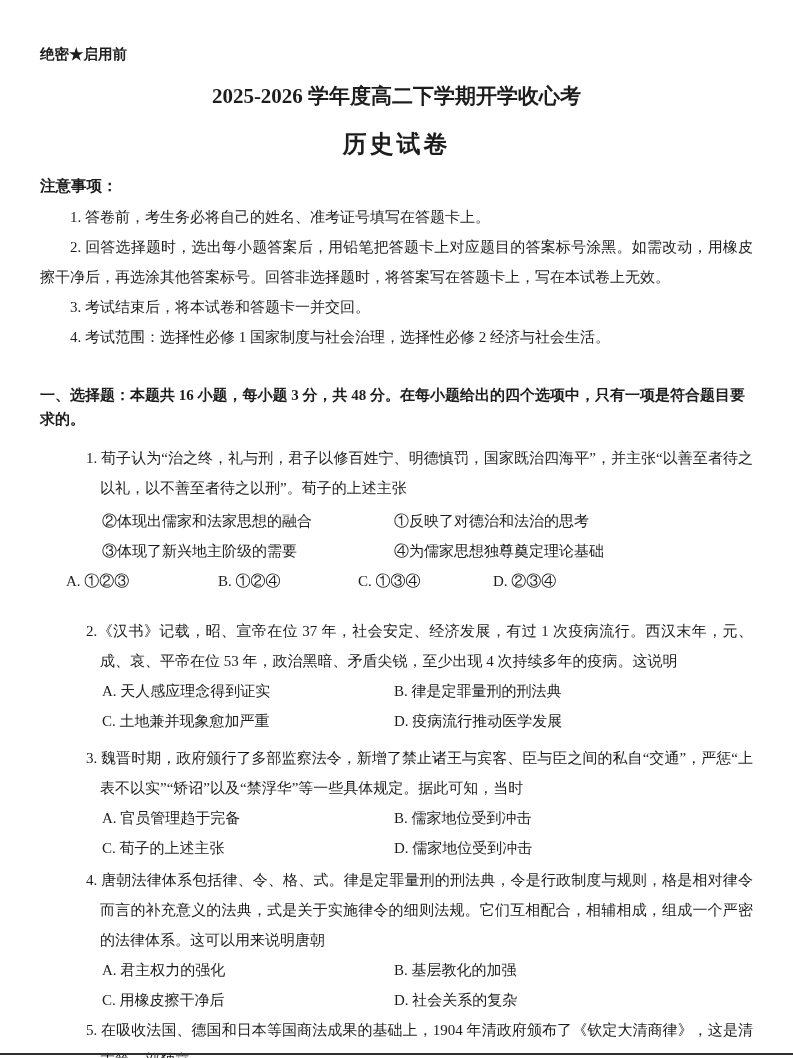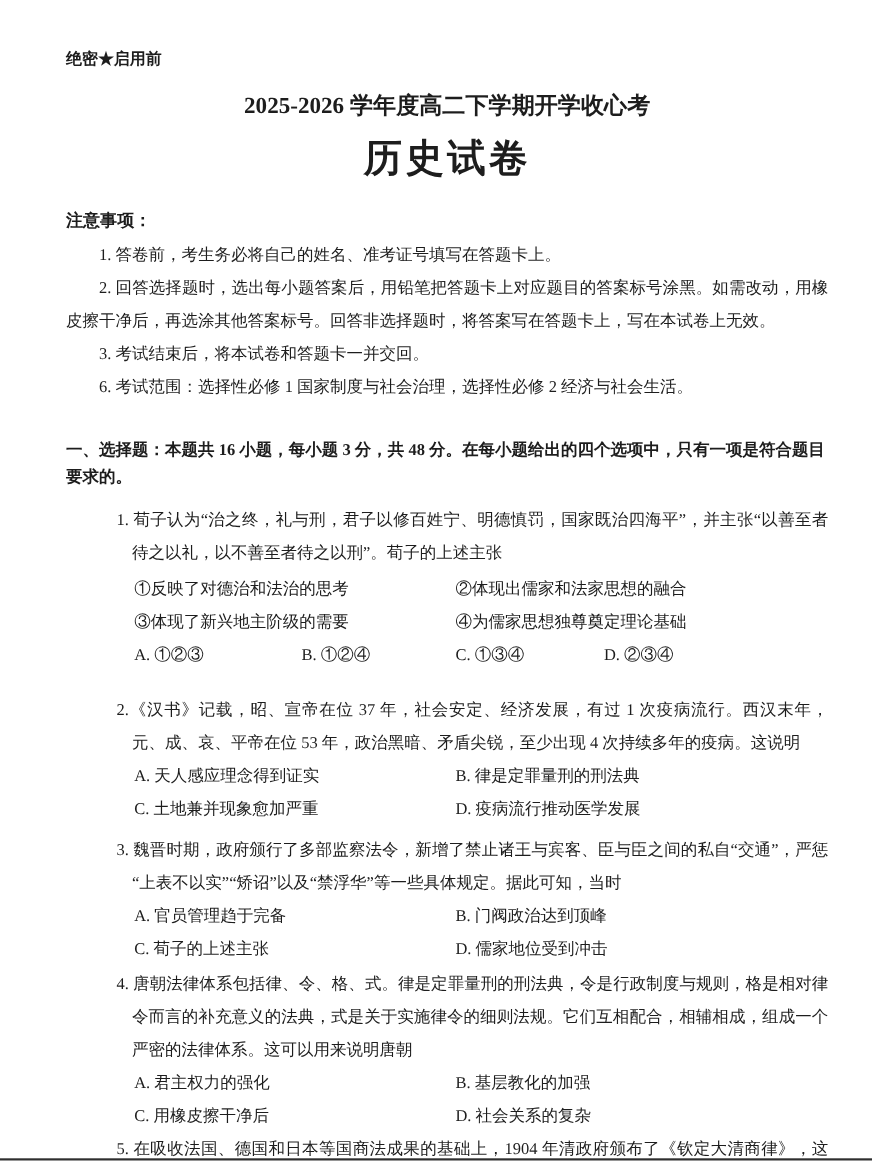--- a/index.html
+++ b/index.html
@@ -1,21 +1,21 @@
 <!DOCTYPE html>
 <html lang="zh"><head>
 <meta charset="utf-8">
 <style>
   html, body { margin: 0; padding: 0; background: #ffffff; }
   .page {
     position: relative;
     width: 793px;
     height: 1058px;
     box-sizing: border-box;
-    padding: 45px 40px 0 60px;
+    padding: 45px 40px 0 40px;
     background: #ffffff;
     font-family: "Liberation Serif", "DejaVu Serif", serif;
     color: #1d1d1d;
     font-size: 15px;
     overflow: hidden;
   }
   .classified {
     font-weight: bold;
     font-size: 14.5px;
     line-height: 19px;
@@ -24,26 +24,26 @@
     margin: 19px 0 18px 0;
     text-align: center;
     font-weight: bold;
     font-size: 21px;
     line-height: 26px;
   }
   .subtitle {
     margin: 13px 0 0 0;
     text-align: center;
     font-weight: bold;
-    font-size: 35px;
+    font-size: 24px;
     line-height: 34px;
     letter-spacing: 3px;
   }
   .notice-heading {
-    margin-top: 30px;
+    margin-top: 15px;
     font-weight: bold;
     font-size: 15.5px;
     line-height: 20px;
   }
   .notice p {
     margin: 0;
     line-height: 30px;
     text-indent: 2em;
     text-align: justify;
   }
@@ -75,21 +75,21 @@
   }
   .q-options-2 {
     display: grid;
     grid-template-columns: 292px auto;
     margin-left: 62px;
     line-height: 30px;
   }
   .q-options-4 {
     display: grid;
     grid-template-columns: 152px 140px 135px auto;
-    margin-left: 62px;
+    margin-left: 26px;
     line-height: 30px;
   }
   .bottom-line {
     position: absolute;
     left: 0;
     right: 0;
     bottom: 3px;
     height: 2px;
     background: #2e2e2e;
   }
@@ -102,32 +102,32 @@
   <div class="classified">绝密★启用前</div>
 
   <h1 class="title">2025-2026 学年度高二下学期开学收心考</h1>
   <h2 class="subtitle">历史试卷</h2>
 
   <div class="notice">
     <div class="notice-heading">注意事项：</div>
     <p class="first">1. 答卷前，考生务必将自己的姓名、准考证号填写在答题卡上。</p>
     <p>2. 回答选择题时，选出每小题答案后，用铅笔把答题卡上对应题目的答案标号涂黑。如需改动，用橡皮擦干净后，再选涂其他答案标号。回答非选择题时，将答案写在答题卡上，写在本试卷上无效。</p>
     <p>3. 考试结束后，将本试卷和答题卡一并交回。</p>
-    <p>6. 考试范围：选择性必修 1 国家制度与社会治理，选择性必修 2 经济与社会生活。</p>
+    <p>4. 考试范围：选择性必修 1 国家制度与社会治理，选择性必修 2 经济与社会生活。</p>
   </div>
 
   <div class="section-heading">一、选择题：本题共 16 小题，每小题 3 分，共 48 分。在每小题给出的四个选项中，只有一项是符合题目要求的。</div>
 
   <div class="questions">
 
     <div class="question q1">
       <p class="q-stem">1. 荀子认为“治之终，礼与刑，君子以修百姓宁、明德慎罚，国家既治四海平”，并主张“以善至者待之以礼，以不善至者待之以刑”。荀子的上述主张</p>
       <div class="q-statements">
+        <span>②体现出儒家和法家思想的融合</span>
         <span>①反映了对德治和法治的思考</span>
-        <span>②体现出儒家和法家思想的融合</span>
         <span>③体现了新兴地主阶级的需要</span>
         <span>④为儒家思想独尊奠定理论基础</span>
       </div>
       <div class="q-options-4">
         <span>A. ①②③</span>
         <span>B. ①②④</span>
         <span>C. ①③④</span>
         <span>D. ②③④</span>
       </div>
     </div>
@@ -139,21 +139,21 @@
         <span>B. 律是定罪量刑的刑法典</span>
         <span>C. 土地兼并现象愈加严重</span>
         <span>D. 疫病流行推动医学发展</span>
       </div>
     </div>
 
     <div class="question q3">
       <p class="q-stem">3. 魏晋时期，政府颁行了多部监察法令，新增了禁止诸王与宾客、臣与臣之间的私自“交通”，严惩“上表不以实”“矫诏”以及“禁浮华”等一些具体规定。据此可知，当时</p>
       <div class="q-options-2">
         <span>A. 官员管理趋于完备</span>
-        <span>B. 门阀政治达到顶峰</span>
+        <span>B. 儒家地位受到冲击</span>
         <span>C. 荀子的上述主张</span>
         <span>D. 儒家地位受到冲击</span>
       </div>
     </div>
 
     <div class="question q4">
       <p class="q-stem">4. 唐朝法律体系包括律、令、格、式。律是定罪量刑的刑法典，令是行政制度与规则，格是相对律令而言的补充意义的法典，式是关于实施律令的细则法规。它们互相配合，相辅相成，组成一个严密的法律体系。这可以用来说明唐朝</p>
       <div class="q-options-2">
         <span>A. 君主权力的强化</span>
         <span>B. 基层教化的加强</span>

